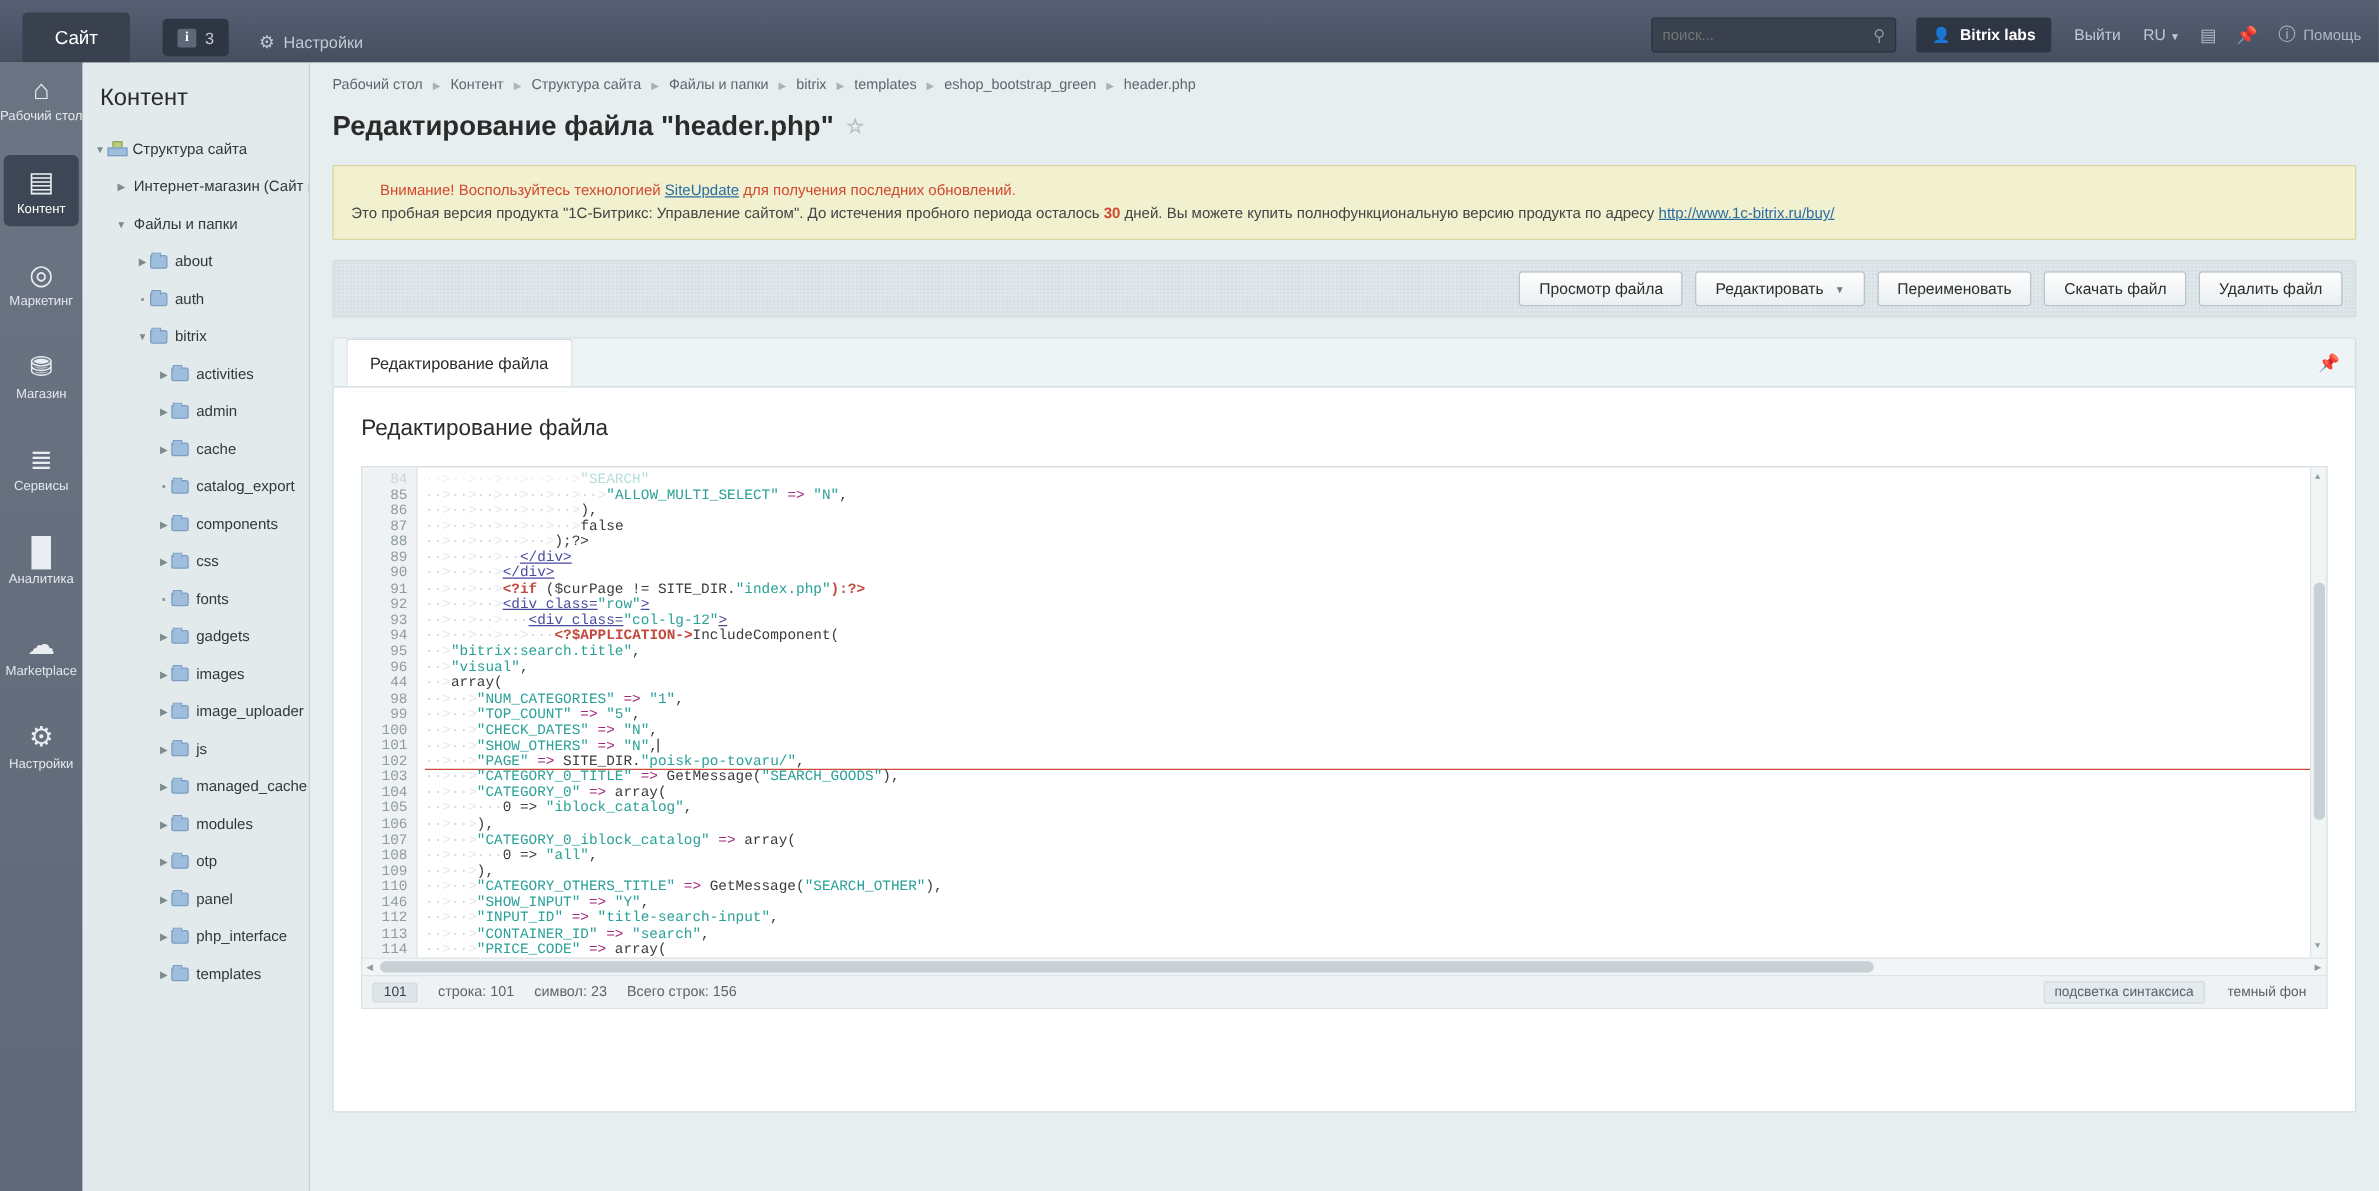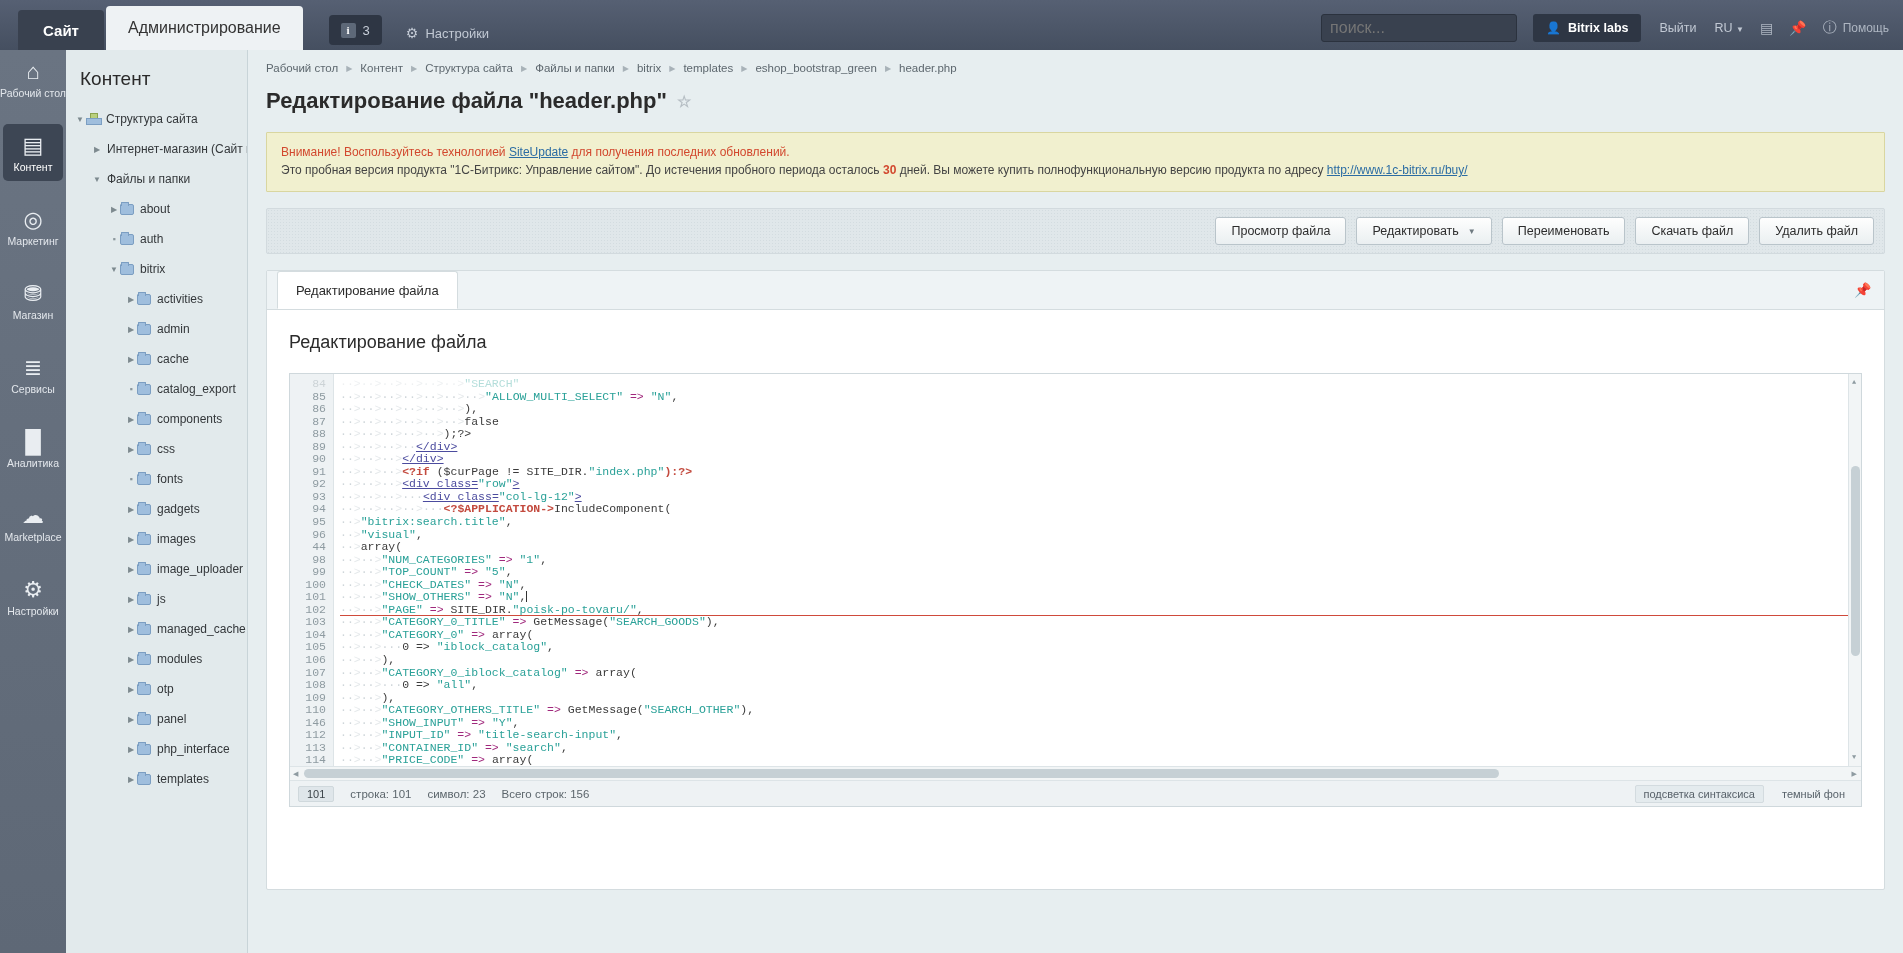--- a/index.html
+++ b/index.html
@@ -13,21 +13,21 @@
   
   .topbar{
     position:absolute; top:0; left:0; width:1903px; height:50px;
     background:#4b5668;
     background-image:linear-gradient(#566073,#454f60);
     display:flex; align-items:flex-end;
   }
   .tb-tab{
     height:40px; min-width:86px; padding:0 22px;
     display:flex; align-items:center; justify-content:center;
-    font-size:15px; color:#fff; font-weight:bold;
+    font-size:15px; color:#fff; font-weight:normal;
     background:#39414f; border-radius:4px 4px 0 0;
     margin-left:18px;
   }
   .tb-tab.active{ background:#eef2f4; color:#333; font-weight:normal; font-size:16px; margin-left:2px; height:44px;}
   .tb-pill{
     margin-left:26px; margin-bottom:5px; height:30px; padding:0 12px;
     background:#2e3644; border-radius:4px; display:flex; align-items:center;
     gap:7px; color:#c7ced8; font-size:13px;
   }
   .ico-i{
@@ -38,21 +38,21 @@
   .tb-item{
     margin-left:24px; margin-bottom:9px; display:flex; align-items:center; gap:7px;
     color:#c2c9d4; font-size:13px;
   }
   .tb-right{ margin-left:auto; display:flex; align-items:center; gap:0; margin-bottom:8px; margin-right:14px;}
   .search-box{
     width:196px;height:28px;background:#39414f;border:1px solid #2b323e;border-radius:3px;
     display:flex;align-items:center;padding:0 8px;
   }
   .search-box input{
-    flex:1;background:transparent;border:none;outline:none;color:#aeb6c2;font-size:16px;
+    flex:1;background:transparent;border:none;outline:none;color:#aeb6c2;font-size:12px;
     font-family:"Liberation Sans",sans-serif;
   }
   .btn-labs{
     margin-left:16px;height:28px;padding:0 13px;background:#2e3644;border-radius:3px;
     display:flex;align-items:center;gap:7px;color:#fff;font-size:12.5px;font-weight:bold;
   }
   .tb-link{ margin-left:18px;color:#c2c9d4;font-size:12.5px; }
   .tb-ico{ margin-left:16px; color:#aeb6c2; display:flex;align-items:center; }
   
   .rail{
@@ -100,21 +100,21 @@
          background:#e7eef0;}
   .crumbs{ display:flex;align-items:center;gap:8px;padding:12px 0 0 18px;font-size:11.5px;color:#7b858c;flex-wrap:nowrap;}
   .crumbs .c{ color:#5d676e; }
   .crumbs .sep{ color:#a8b2b8; font-size:8px; }
   .page-title{ font-size:22px;font-weight:bold;color:#2b2b2b;padding:14px 0 0 18px;display:flex;align-items:center;gap:10px;}
   .star{ color:#b6bec4; font-size:16px; }
   .note{
     margin:18px 18px 0 18px; background:#f1f0cf; border:1px solid #d9d6a0;
     padding:10px 14px 12px; font-size:12px; line-height:18px; border-radius:1px;
   }
-  .note .l1{ color:#d2482e; }
+  .note .l1{ color:#d2482e;margin-left:23px; }
   .note a{ color:#2b6ca3; }
   .note .l2{ color:#444; }
   .note .l2 b{ color:#d2482e; }
   .toolbar{
     margin:16px 18px 0 18px; height:46px;
     background:#e0e7ea;
     background-image:radial-gradient(#d3dce0 1px, transparent 1px);
     background-size:3px 3px;
     border:1px solid #d2dade; border-radius:2px;
     display:flex; align-items:center; justify-content:flex-end; gap:10px; padding-right:10px;
@@ -184,21 +184,20 @@
     height:30px;padding:0 22px;border:1px solid #a2bf21;border-radius:3px;
     background:linear-gradient(#cfe34a,#b3cf1f); color:#fff; font-size:13px;font-weight:bold;
     display:flex;align-items:center; text-shadow:0 -1px 0 rgba(0,0,0,.2);
   }
 </style>
 </head>
 <body>
 
 <div class="topbar">
   <div class="tb-tab">Сайт</div>
-  <div class="tb-tab active">Администрирование</div>
 
   <div class="tb-pill">
     <span class="ico-i">i</span>
     <span>3</span>
   </div>
 
   <div class="tb-item">
     <span style="font-size:14px;">⚙</span>
     <span>Настройки</span>
   </div>

